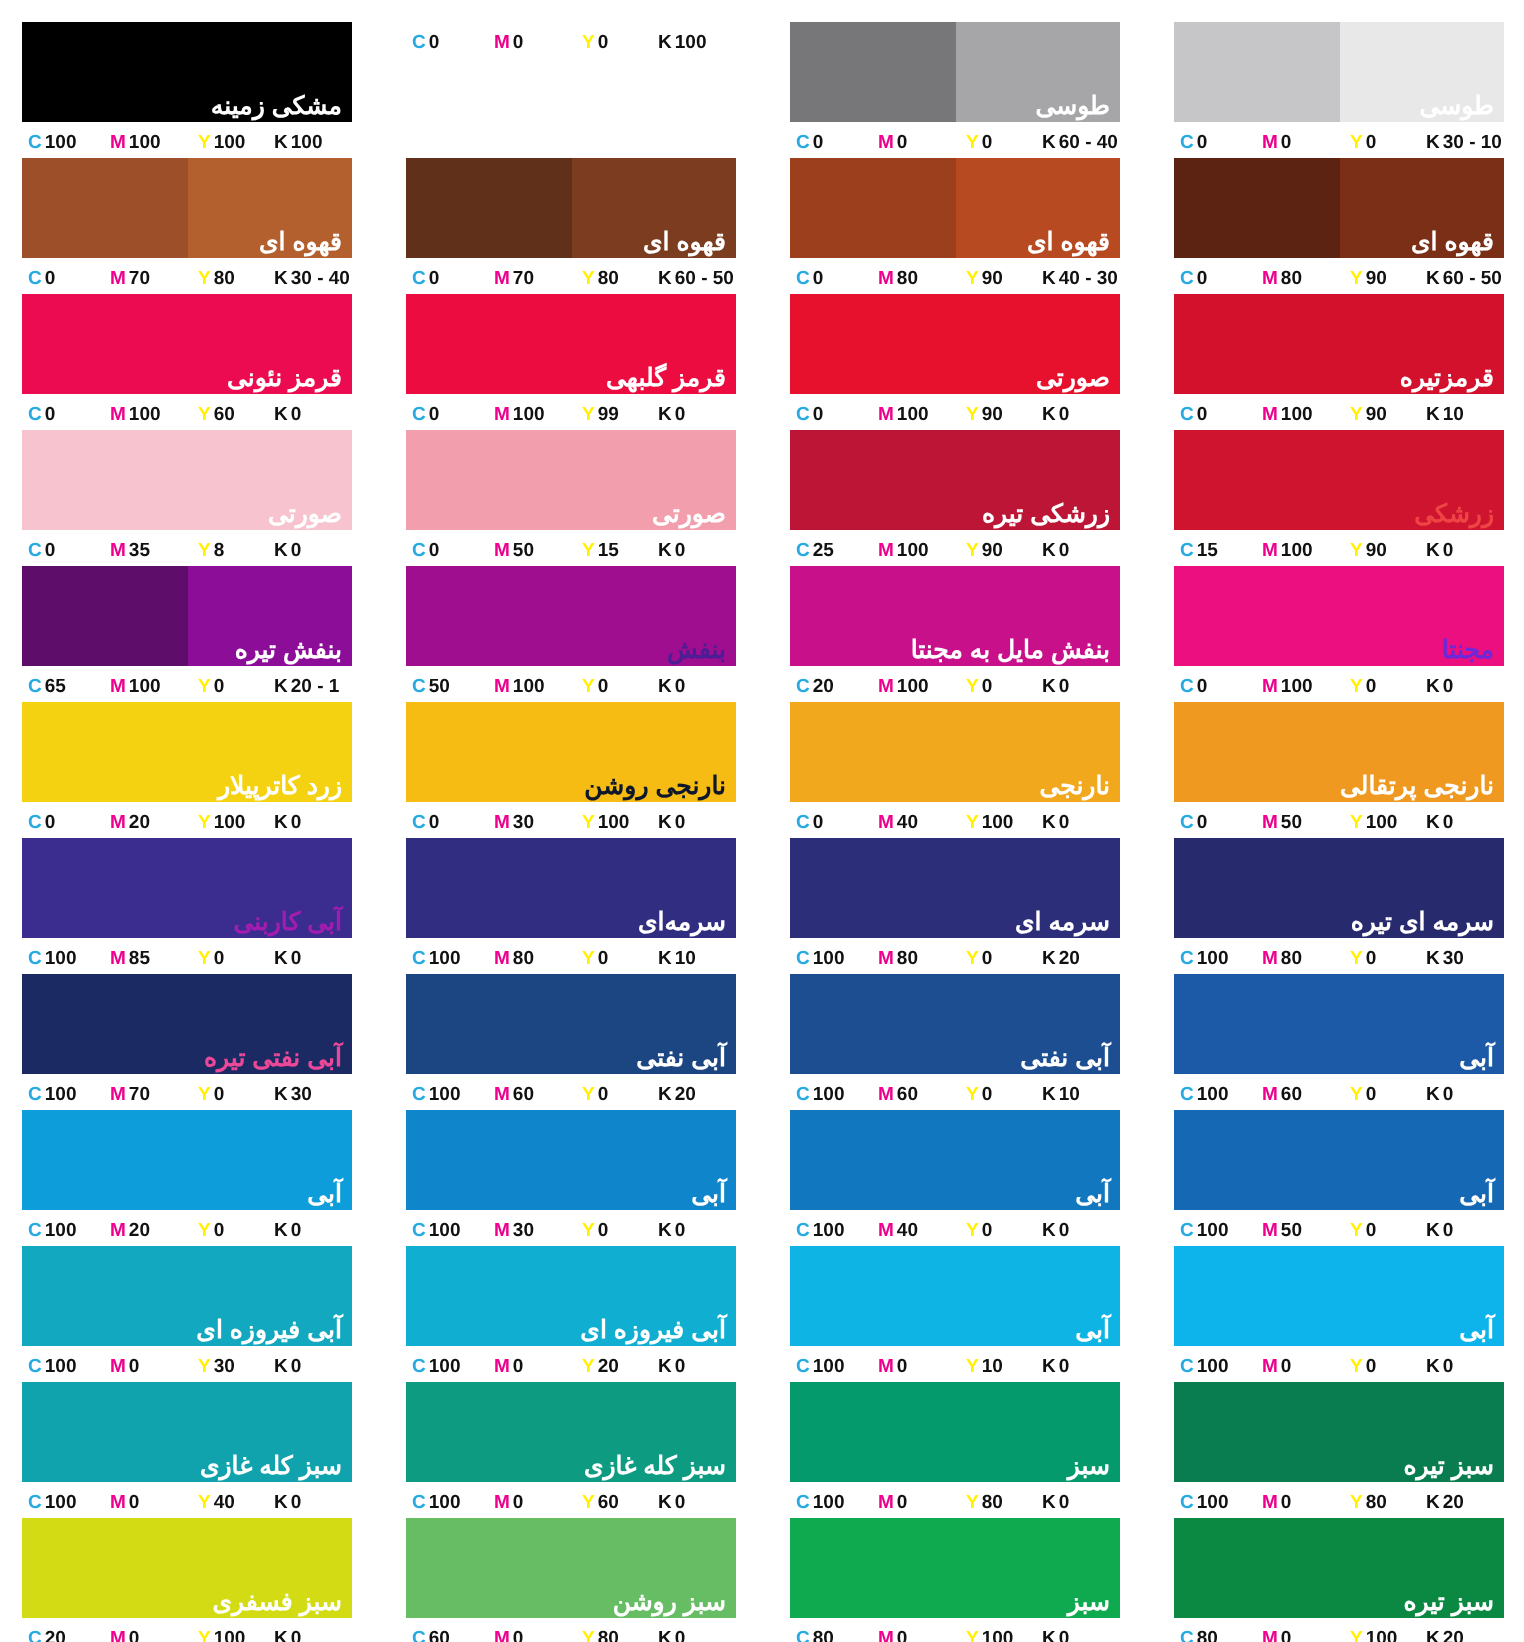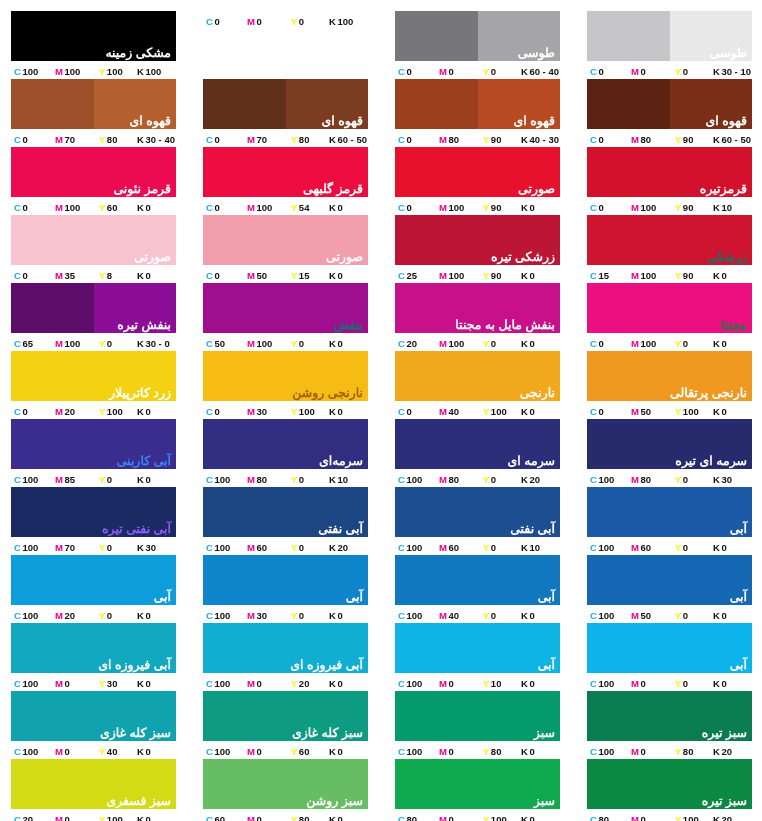--- a/index.html
+++ b/index.html
@@ -317,21 +317,21 @@
           <span class="fld c">
             <span class="key c">C</span>
             <span class="val">0</span>
           </span>
           <span class="fld m">
             <span class="key m">M</span>
             <span class="val">100</span>
           </span>
           <span class="fld y">
             <span class="key y">Y</span>
-            <span class="val">54</span>
+            <span class="val">99</span>
           </span>
           <span class="fld k">
             <span class="key k">K</span>
             <span class="val">0</span>
           </span>
         </div>
       </div>
       <div class="cell">
         <div class="swatch">
           <div class="half full" style="background: rgb(232, 17, 45);"></div>
@@ -448,21 +448,21 @@
           </span>
           <span class="fld k">
             <span class="key k">K</span>
             <span class="val">0</span>
           </span>
         </div>
       </div>
       <div class="cell">
         <div class="swatch">
           <div class="half full" style="background: rgb(207, 20, 48);"></div>
-          <div class="swatch-name" style="color: #0f766e;">زرشکی</div>
+          <div class="swatch-name" style="color: #ef4444;">زرشکی</div>
         </div>
         <div class="cmyk">
           <span class="fld c">
             <span class="key c">C</span>
             <span class="val">15</span>
           </span>
           <span class="fld m">
             <span class="key m">M</span>
             <span class="val">100</span>
           </span>
@@ -490,28 +490,28 @@
           <span class="fld m">
             <span class="key m">M</span>
             <span class="val">100</span>
           </span>
           <span class="fld y">
             <span class="key y">Y</span>
             <span class="val">0</span>
           </span>
           <span class="fld k">
             <span class="key k">K</span>
-            <span class="val">30 - 0</span>
+            <span class="val">20 - 1</span>
           </span>
         </div>
       </div>
       <div class="cell">
         <div class="swatch">
           <div class="half full" style="background: rgb(158, 14, 143);"></div>
-          <div class="swatch-name" style="color: #0f766e;">بنفش</div>
+          <div class="swatch-name" style="color: #4c1d95;">بنفش</div>
         </div>
         <div class="cmyk">
           <span class="fld c">
             <span class="key c">C</span>
             <span class="val">50</span>
           </span>
           <span class="fld m">
             <span class="key m">M</span>
             <span class="val">100</span>
           </span>
@@ -545,21 +545,21 @@
           </span>
           <span class="fld k">
             <span class="key k">K</span>
             <span class="val">0</span>
           </span>
         </div>
       </div>
       <div class="cell">
         <div class="swatch">
           <div class="half full" style="background: rgb(236, 15, 127);"></div>
-          <div class="swatch-name" style="color: #15803d;">مجنتا</div>
+          <div class="swatch-name" style="color: #6d28d9;">مجنتا</div>
         </div>
         <div class="cmyk">
           <span class="fld c">
             <span class="key c">C</span>
             <span class="val">0</span>
           </span>
           <span class="fld m">
             <span class="key m">M</span>
             <span class="val">100</span>
           </span>
@@ -593,21 +593,21 @@
           </span>
           <span class="fld k">
             <span class="key k">K</span>
             <span class="val">0</span>
           </span>
         </div>
       </div>
       <div class="cell">
         <div class="swatch">
           <div class="half full" style="background: rgb(246, 188, 19);"></div>
-          <div class="swatch-name" style="color: #a16207;">نارنجی روشن</div>
+          <div class="swatch-name" style="color: #0f172a;">نارنجی روشن</div>
         </div>
         <div class="cmyk">
           <span class="fld c">
             <span class="key c">C</span>
             <span class="val">0</span>
           </span>
           <span class="fld m">
             <span class="key m">M</span>
             <span class="val">30</span>
           </span>
@@ -665,21 +665,21 @@
           </span>
           <span class="fld k">
             <span class="key k">K</span>
             <span class="val">0</span>
           </span>
         </div>
       </div>
       <div class="cell">
         <div class="swatch">
           <div class="half full" style="background: rgb(59, 45, 143);"></div>
-          <div class="swatch-name" style="color: #3b82f6;">آبی کاربنی</div>
+          <div class="swatch-name" style="color: #a21caf;">آبی کاربنی</div>
         </div>
         <div class="cmyk">
           <span class="fld c">
             <span class="key c">C</span>
             <span class="val">100</span>
           </span>
           <span class="fld m">
             <span class="key m">M</span>
             <span class="val">85</span>
           </span>
@@ -761,21 +761,21 @@
           </span>
           <span class="fld k">
             <span class="key k">K</span>
             <span class="val">30</span>
           </span>
         </div>
       </div>
       <div class="cell">
         <div class="swatch">
           <div class="half full" style="background: rgb(27, 42, 99);"></div>
-          <div class="swatch-name" style="color: #8b5cf6;">آبی نفتی تیره</div>
+          <div class="swatch-name" style="color: #ec4899;">آبی نفتی تیره</div>
         </div>
         <div class="cmyk">
           <span class="fld c">
             <span class="key c">C</span>
             <span class="val">100</span>
           </span>
           <span class="fld m">
             <span class="key m">M</span>
             <span class="val">70</span>
           </span>

